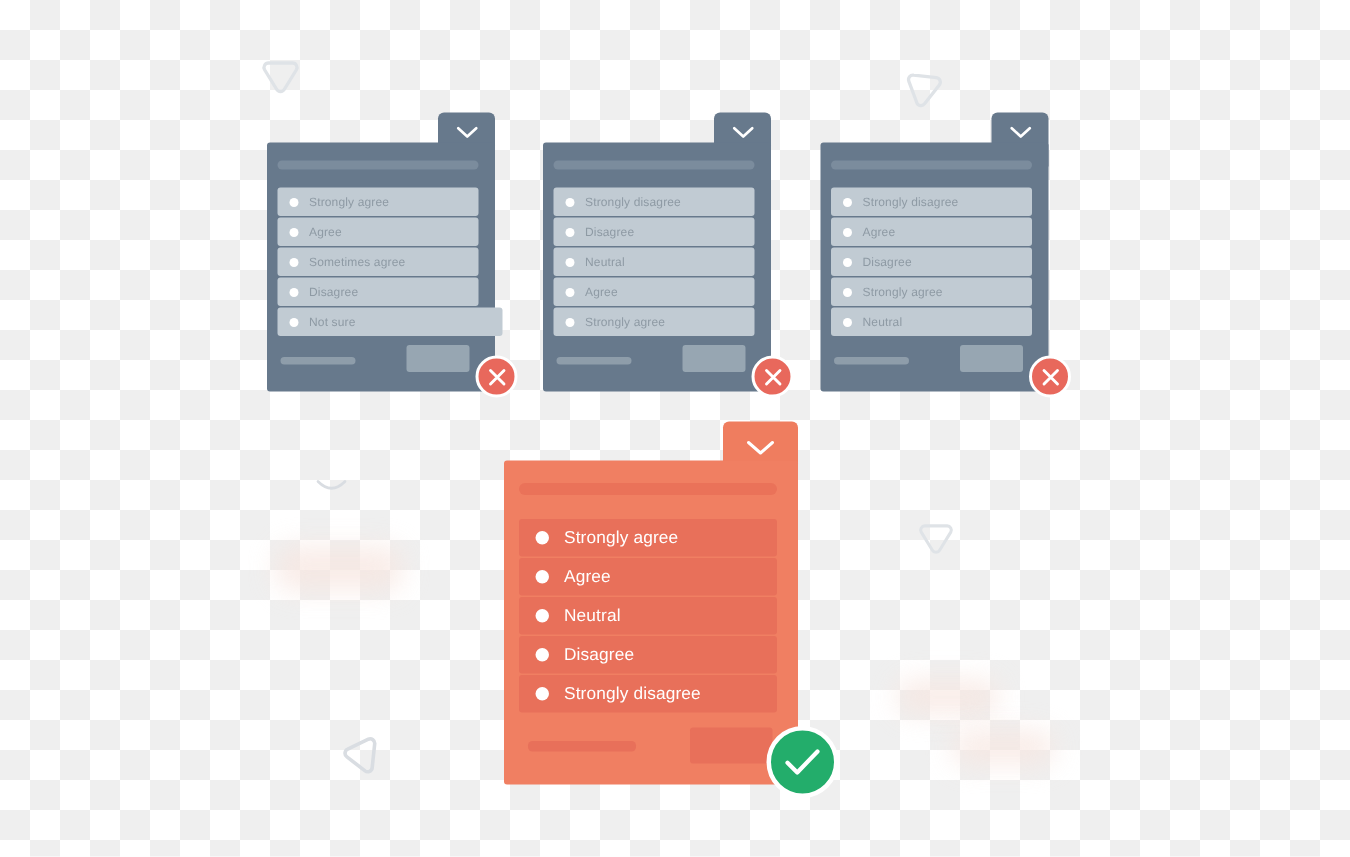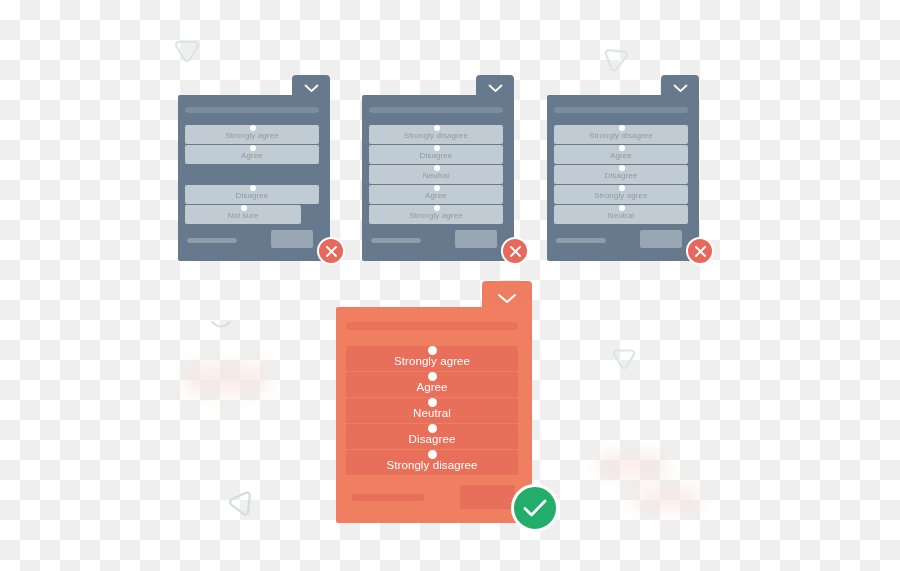--- a/index.html
+++ b/index.html
@@ -27,21 +27,21 @@
   .card{position:absolute;}
   .card .tab{
     position:absolute;top:0;border-radius:4px 4px 0 0;
     display:flex;align-items:flex-start;justify-content:center;
   }
   .card .tab svg{margin-top:9px;}
   .card .body{position:absolute;border-radius:2px;}
   .card .titlebar{position:absolute;border-radius:4px;}
   .opt{
     position:absolute;border-radius:2px;
-    display:flex;align-items:center;flex-direction:column;
+    display:flex;align-items:center;
   }
   .dot{
     border-radius:50%;background:#ffffff;flex:none;
   }
   .optlabel{white-space:nowrap;}
   .footlink{position:absolute;border-radius:3px;}
   .footbtn{position:absolute;border-radius:2px;}
 
   
   .grey .tab{background:#67798c;}
@@ -121,25 +121,29 @@
     <div class="titlebar" style="left:7px;top:32px;width:134px;height:6px;"></div>
 
     <div class="opt" style="left:7px;top:50px;width:134px;height:19px;">
       <span class="dot" style="margin:0 7px 0 8px;"></span>
       <span class="optlabel">Strongly agree</span>
     </div>
     <div class="opt" style="left:7px;top:70px;width:134px;height:19px;">
       <span class="dot" style="margin:0 7px 0 8px;"></span>
       <span class="optlabel">Agree</span>
     </div>
+    <div class="opt" style="left:7px;top:90px;width:134px;height:19px;">
+      <span class="dot" style="margin:0 7px 0 8px;"></span>
+      <span class="optlabel">Sometimes agree</span>
+    </div>
     <div class="opt" style="left:7px;top:110px;width:134px;height:19px;">
       <span class="dot" style="margin:0 7px 0 8px;"></span>
       <span class="optlabel">Disagree</span>
     </div>
-    <div class="opt" style="left:7px;top:130px;width:116px;height:19px;">
+    <div class="opt" style="left:7px;top:130px;width:150px;height:19px;">
       <span class="dot" style="margin:0 7px 0 8px;"></span>
       <span class="optlabel">Not sure</span>
     </div>
 
     <div class="footlink" style="left:9px;top:163px;width:50px;height:5px;"></div>
     <div class="footbtn" style="left:93px;top:155px;width:42px;height:18px;"></div>
 
     <div class="badge badge-x" style="left:139px;top:162px;width:28px;height:28px;">
       <svg width="13" height="13" viewBox="0 0 13 13">
         <path d="M2 2 L11 11 M11 2 L2 11" stroke="#ffffff" stroke-width="1.9" stroke-linecap="round"></path>

